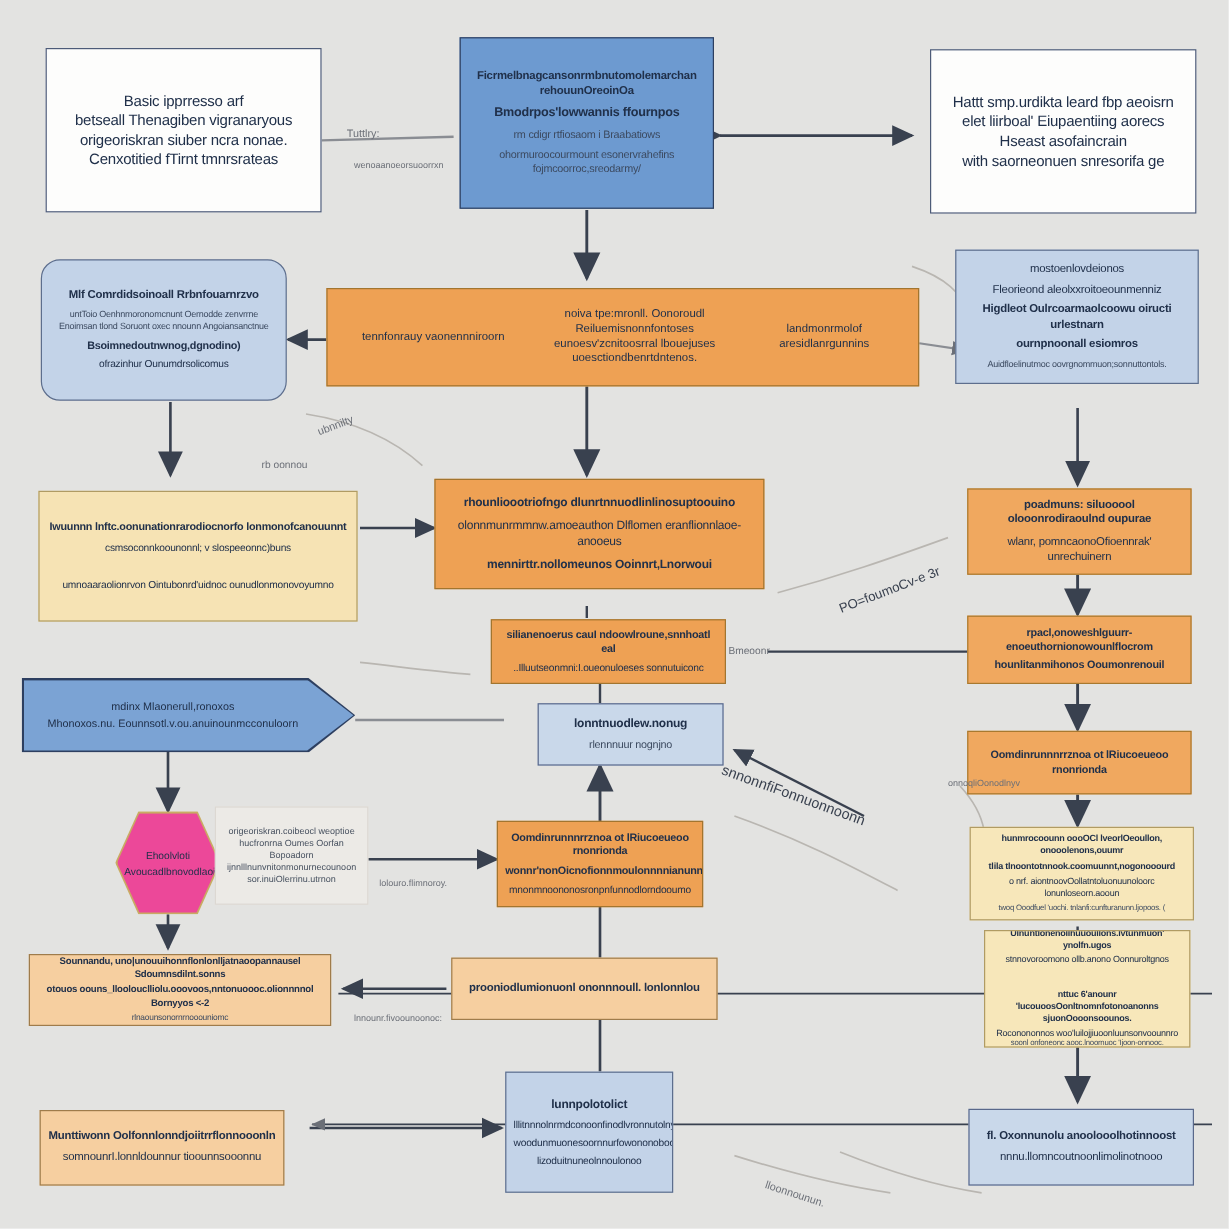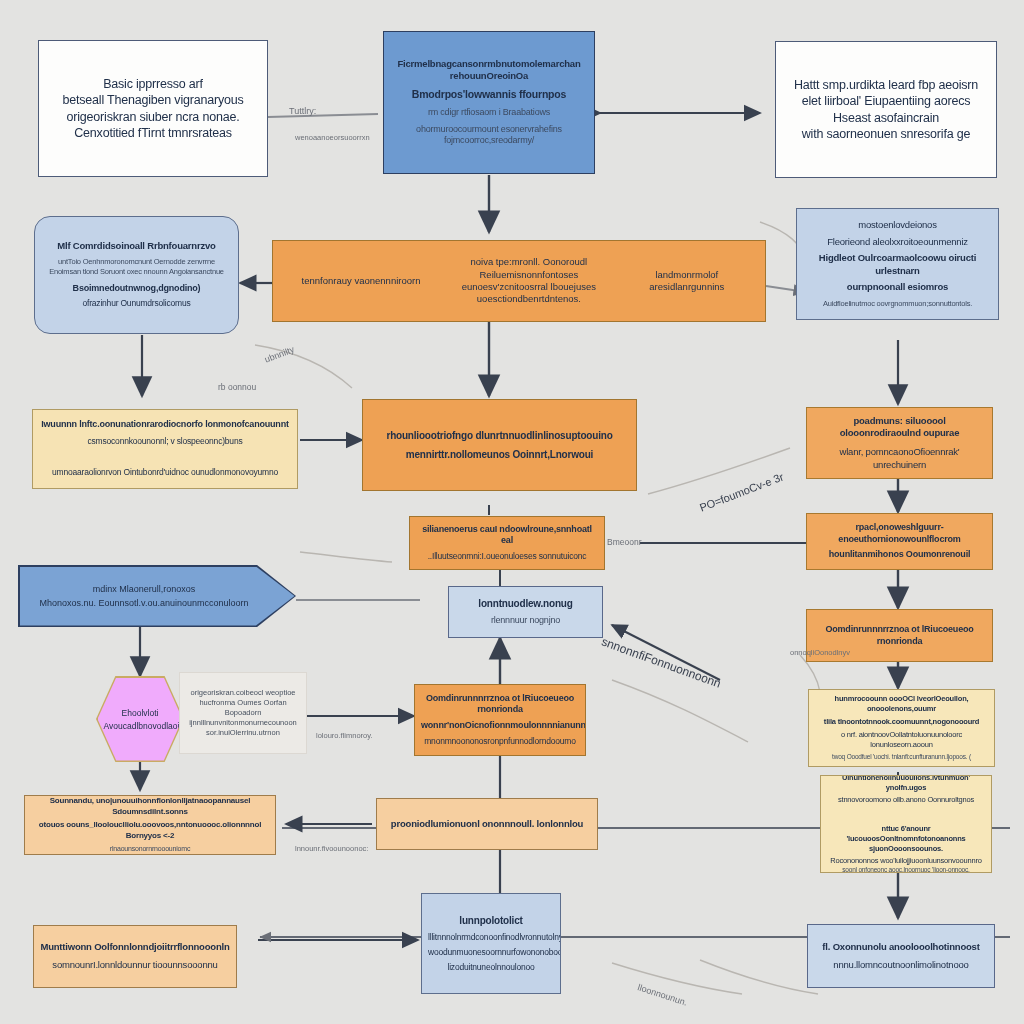--- a/index.html
+++ b/index.html
@@ -69,21 +69,21 @@
   }
   .hex-wrap { position: absolute; box-sizing: border-box; }
   .hex-border {
     position: absolute; inset: 0;
     clip-path: polygon(22% 0%, 78% 0%, 100% 50%, 78% 100%, 22% 100%, 0% 50%);
     background: #c9ab63;
   }
   .hex-fill {
     position: absolute; inset: 1.5px;
     clip-path: polygon(22% 0%, 78% 0%, 100% 50%, 78% 100%, 22% 100%, 0% 50%);
-    background: #f0abfc;
+    background: #ec4899;
     display: flex; flex-direction: column;
     align-items: center; justify-content: center;
     text-align: center; padding: 4px 6px;
     box-sizing: border-box;
   }
 
   
   .note {
     position: absolute;
     box-sizing: border-box;
@@ -323,28 +323,29 @@
   </div>
 
   <div class="node fill-blue-l" style="left:796px; top:208px; width:203px; height:112px; font-size:9.5px; padding:8px 6px;">
     <span class="ln">mostoenlovdeionos</span>
     <span class="ln" style="margin-top:4px">Fleorieond aleolxxroitoeounmenniz</span>
     <span class="ln b" style="margin-top:4px">Higdleot Oulrcoarmaolcoowu oiructi urlestnarn</span>
     <span class="ln b" style="margin-top:4px">ournpnoonall esiomros</span>
     <span class="ln sm" style="margin-top:5px; font-size:7.5px">Auidfloelinutmoc  oovrgnommuon;sonnuttontols.</span>
   </div>
 
-  <div class="node fill-cream" style="left:32px; top:409px; width:266px; height:80px; font-size:9px; padding:8px 6px;">
+  <div class="node fill-cream" style="left:32px; top:409px; width:266px; height:109px; font-size:9px; padding:8px 6px;">
     <span class="ln b" style="font-size:9px">Iwuunnn lnftc.oonunationrarodiocnorfo lonmonofcanouunnt</span>
     <span class="ln" style="margin-top:5px; font-size:8.5px">csmsoconnkoounonnl; v slospeeonnc)buns</span>
     <span class="ln" style="margin-top:20px; font-size:8.5px">umnoaaraolionrvon  Ointubonrd'uidnoc ounudlonmonovoyumno</span>
   </div>
 
   <div class="node fill-orange" style="left:362px; top:399px; width:275px; height:92px; font-size:10px; padding:8px 8px;">
     <span class="ln b">rhounlioootriofngo dlunrtnnuodlinlinosuptoouino</span>
+    <span class="ln" style="margin-top:6px">olonnmunrmmnw.amoeauthon  Dlflomen eranflionnlaoe-anooeus</span>
     <span class="ln b" style="margin-top:6px">mennirttr.nollomeunos  Ooinnrt,Lnorwoui</span>
   </div>
 
   <div class="node fill-orange2" style="left:806px; top:407px; width:187px; height:72px; font-size:9.5px; padding:6px 6px;">
     <span class="ln b">poadmuns: siluooool olooonrodiraoulnd oupurae</span>
     <span class="ln" style="margin-top:6px">wlanr, pomncaonoOfioennrak' unrechuinern</span>
   </div>
 
   <div class="node fill-orange2" style="left:806px; top:513px; width:187px; height:57px; font-size:9px; padding:5px 5px;">
     <span class="ln b">rpacl,onoweshlguurr-enoeuthornionowounlflocrom</span>

